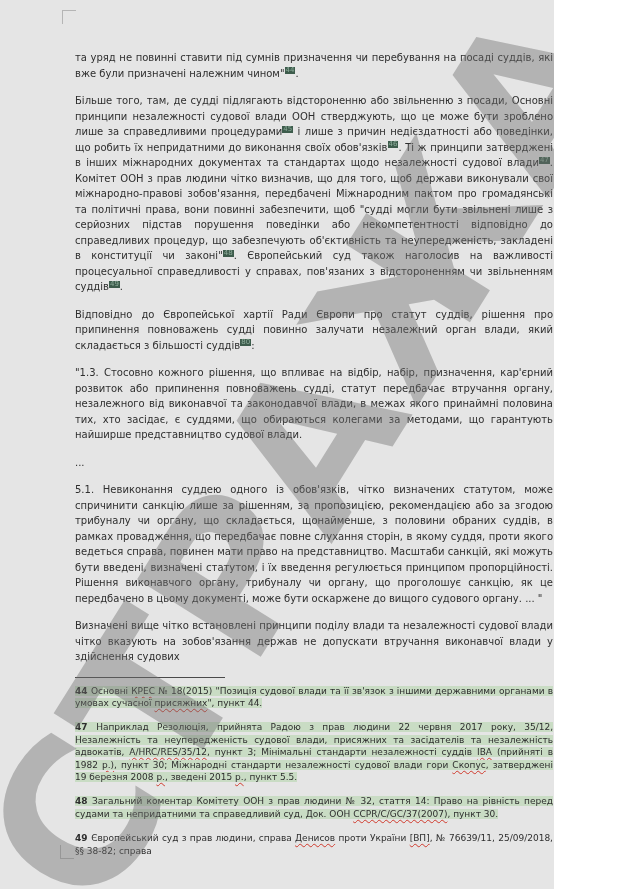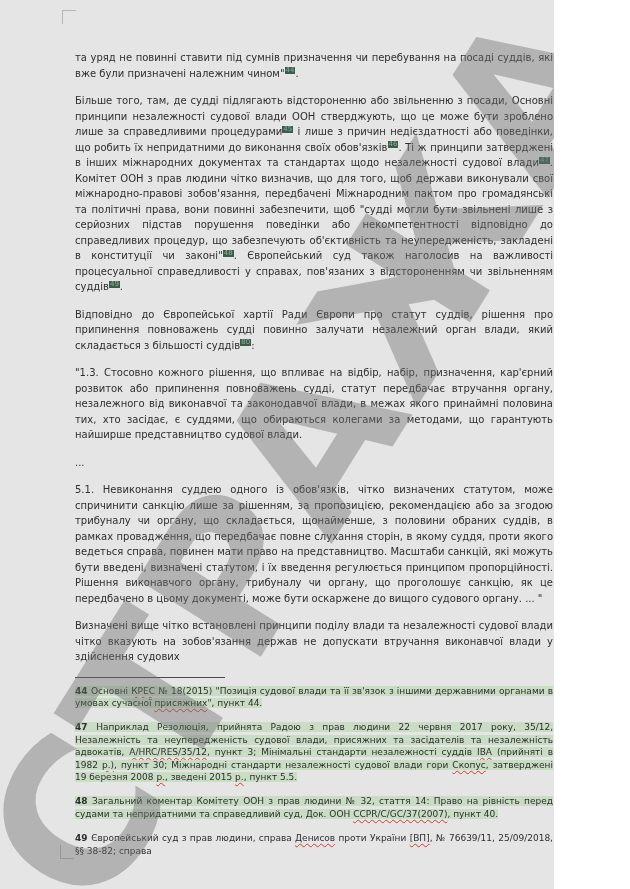--- a/index.html
+++ b/index.html
@@ -67,19 +67,19 @@
         <p><span>Відповідно до Європейської хартії Ради Європи про статут суддів, рішення про припинення повноважень судді повинно залучати незалежний орган влади, який складається з більшості суддів</span><sup class="fnref">80</sup><span>:</span></p>
         <p><span>"1.3. Стосовно кожного рішення, що впливає на відбір, набір, призначення, кар'єрний розвиток або припинення повноважень судді, статут передбачає втручання органу, незалежного від виконавчої та законодавчої влади, в межах якого принаймні половина тих, хто засідає, є суддями, що обираються колегами за методами, що гарантують найширше представництво судової влади.</span></p>
         <p class="ellipsis"><span>...</span></p>
         <p><span>5.1. Невиконання суддею одного із обов'язків, чітко визначених статутом, може спричинити санкцію лише за рішенням, за пропозицією, рекомендацією або за згодою трибуналу чи органу, що складається, щонайменше, з половини обраних суддів, в рамках провадження, що передбачає повне слухання сторін, в якому суддя, проти якого ведеться справа, повинен мати право на представництво. Масштаби санкцій, які можуть бути введені, визначені статутом, і їх введення регулюється принципом пропорційності. Рішення виконавчого органу, трибуналу чи органу, що проголошує санкцію, як це передбачено в цьому документі, може бути оскаржене до вищого судового органу. ... "</span></p>
         <p><span>Визначені вище чітко встановлені принципи поділу влади та незалежності судової влади чітко вказують на зобов'язання держав не допускати втручання виконавчої влади у здійснення судових</span></p>
       </div>
     <div class="fn-sep"></div>
     <div id="footnotes">
         <p class="footnote"><span class="hl"><span class="num">44 </span><span>Основні </span><span class="squiggle">КРЕС</span><span> № 18(2015) "Позиція судової влади та її зв'язок з іншими державними органами в умовах сучасної </span><span class="squiggle">присяжних</span><span>", пункт 44.</span></span></p>
         <p class="footnote"><span class="hl"><span class="num">47 </span><span>Наприклад Резолюція, прийнята Радою з прав людини 22 червня 2017 року, 35/12, Незалежність та неупередженість судової влади, присяжних та засідателів та незалежність адвокатів, </span><span class="squiggle">A/HRC/RES/35/12</span><span>, пункт 3; Мінімальні стандарти незалежності суддів </span><span class="squiggle">IBA</span><span> (прийняті в 1982 </span><span class="squiggle">р.)</span><span>, пункт 30; Міжнародні стандарти незалежності судової влади гори </span><span class="squiggle">Скопус</span><span>, затверджені 19 березня 2008 </span><span class="squiggle">р.</span><span>, зведені 2015 </span><span class="squiggle">р.</span><span>, пункт 5.5.</span></span></p>
-        <p class="footnote"><span class="hl"><span class="num">48 </span><span>Загальний коментар Комітету ООН з прав людини № 32, стаття 14: Право на рівність перед судами та непридатними та справедливий суд, Док. ООН </span><span class="squiggle">CCPR/C/GC/37(2007)</span><span>, пункт 40.</span></span></p>
+        <p class="footnote"><span class="hl"><span class="num">48 </span><span>Загальний коментар Комітету ООН з прав людини № 32, стаття 14: Право на рівність перед судами та непридатними та справедливий суд, Док. ООН </span><span class="squiggle">CCPR/C/GC/37(2007)</span><span>, пункт 30.</span></span></p>
         <p class="footnote gap"><span><span class="num">49 </span><span>Європейський суд з прав людини, справа </span><span class="squiggle">Денисов</span><span> проти України </span><span class="squiggle">[ВП]</span><span>, № 76639/11, 25/09/2018, §§ 38-82; справа </span></span></p>
       </div>
   </div>
 
   <div class="watermark">СТРАЖА</div>
 </div>
 
 </body></html>

